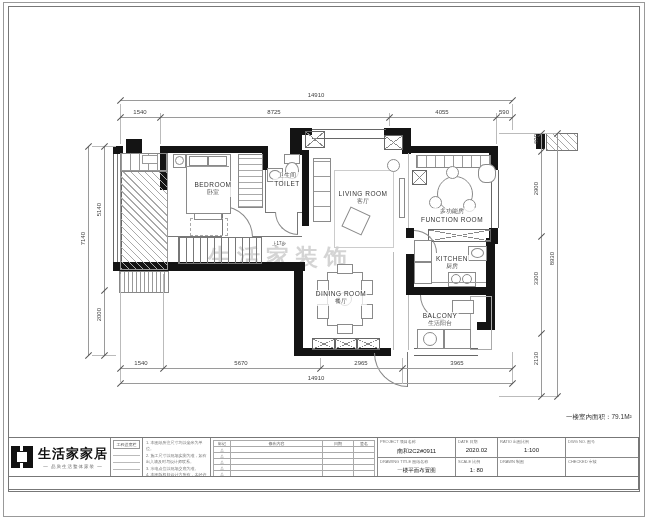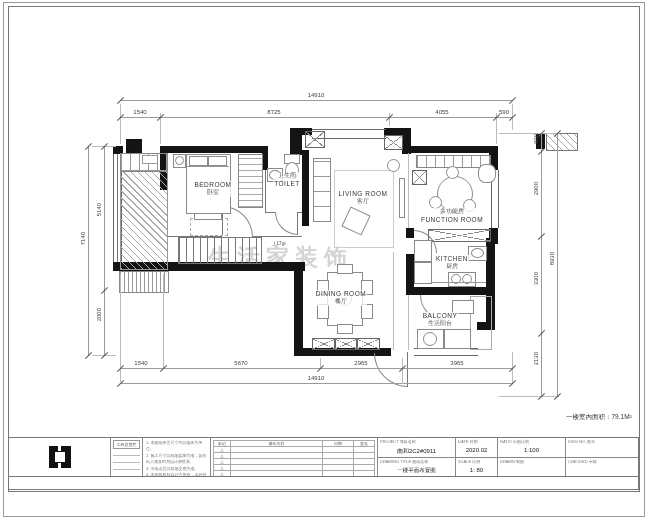--- a/index.html
+++ b/index.html
@@ -260,20 +260,24 @@
   <div class="lline" style="left:92px;top:355px;width:24px;height:1px;"></div>
   <div class="lline" style="left:499px;top:133px;width:60px;height:1px;"></div>
   <div class="lline" style="left:499px;top:396px;width:60px;height:1px;"></div>
 
   <div class="areanote" style="left:566px;top:413px;">一楼室内面积：79.1M²</div>
 
   <div class="tstrip">
 
     <div class="tcell brandbox" style="width:102px;">
       <div class="logo-ico"></div>
+      <div>
+        <div class="brandname">生活家家居</div>
+        <div class="brandtag">— 品质生活整体家装 —</div>
+      </div>
     </div>
 
     <div class="tcell" style="width:32px;padding:2px;">
       <div style="border:1px solid #999;font-size:4px;color:#555;text-align:center;height:7px;line-height:7px;">工程进度栏</div>
       <div class="prow"></div>
       <div class="prow"></div>
       <div class="prow"></div>
       <div class="prow"></div>
 
     </div>

